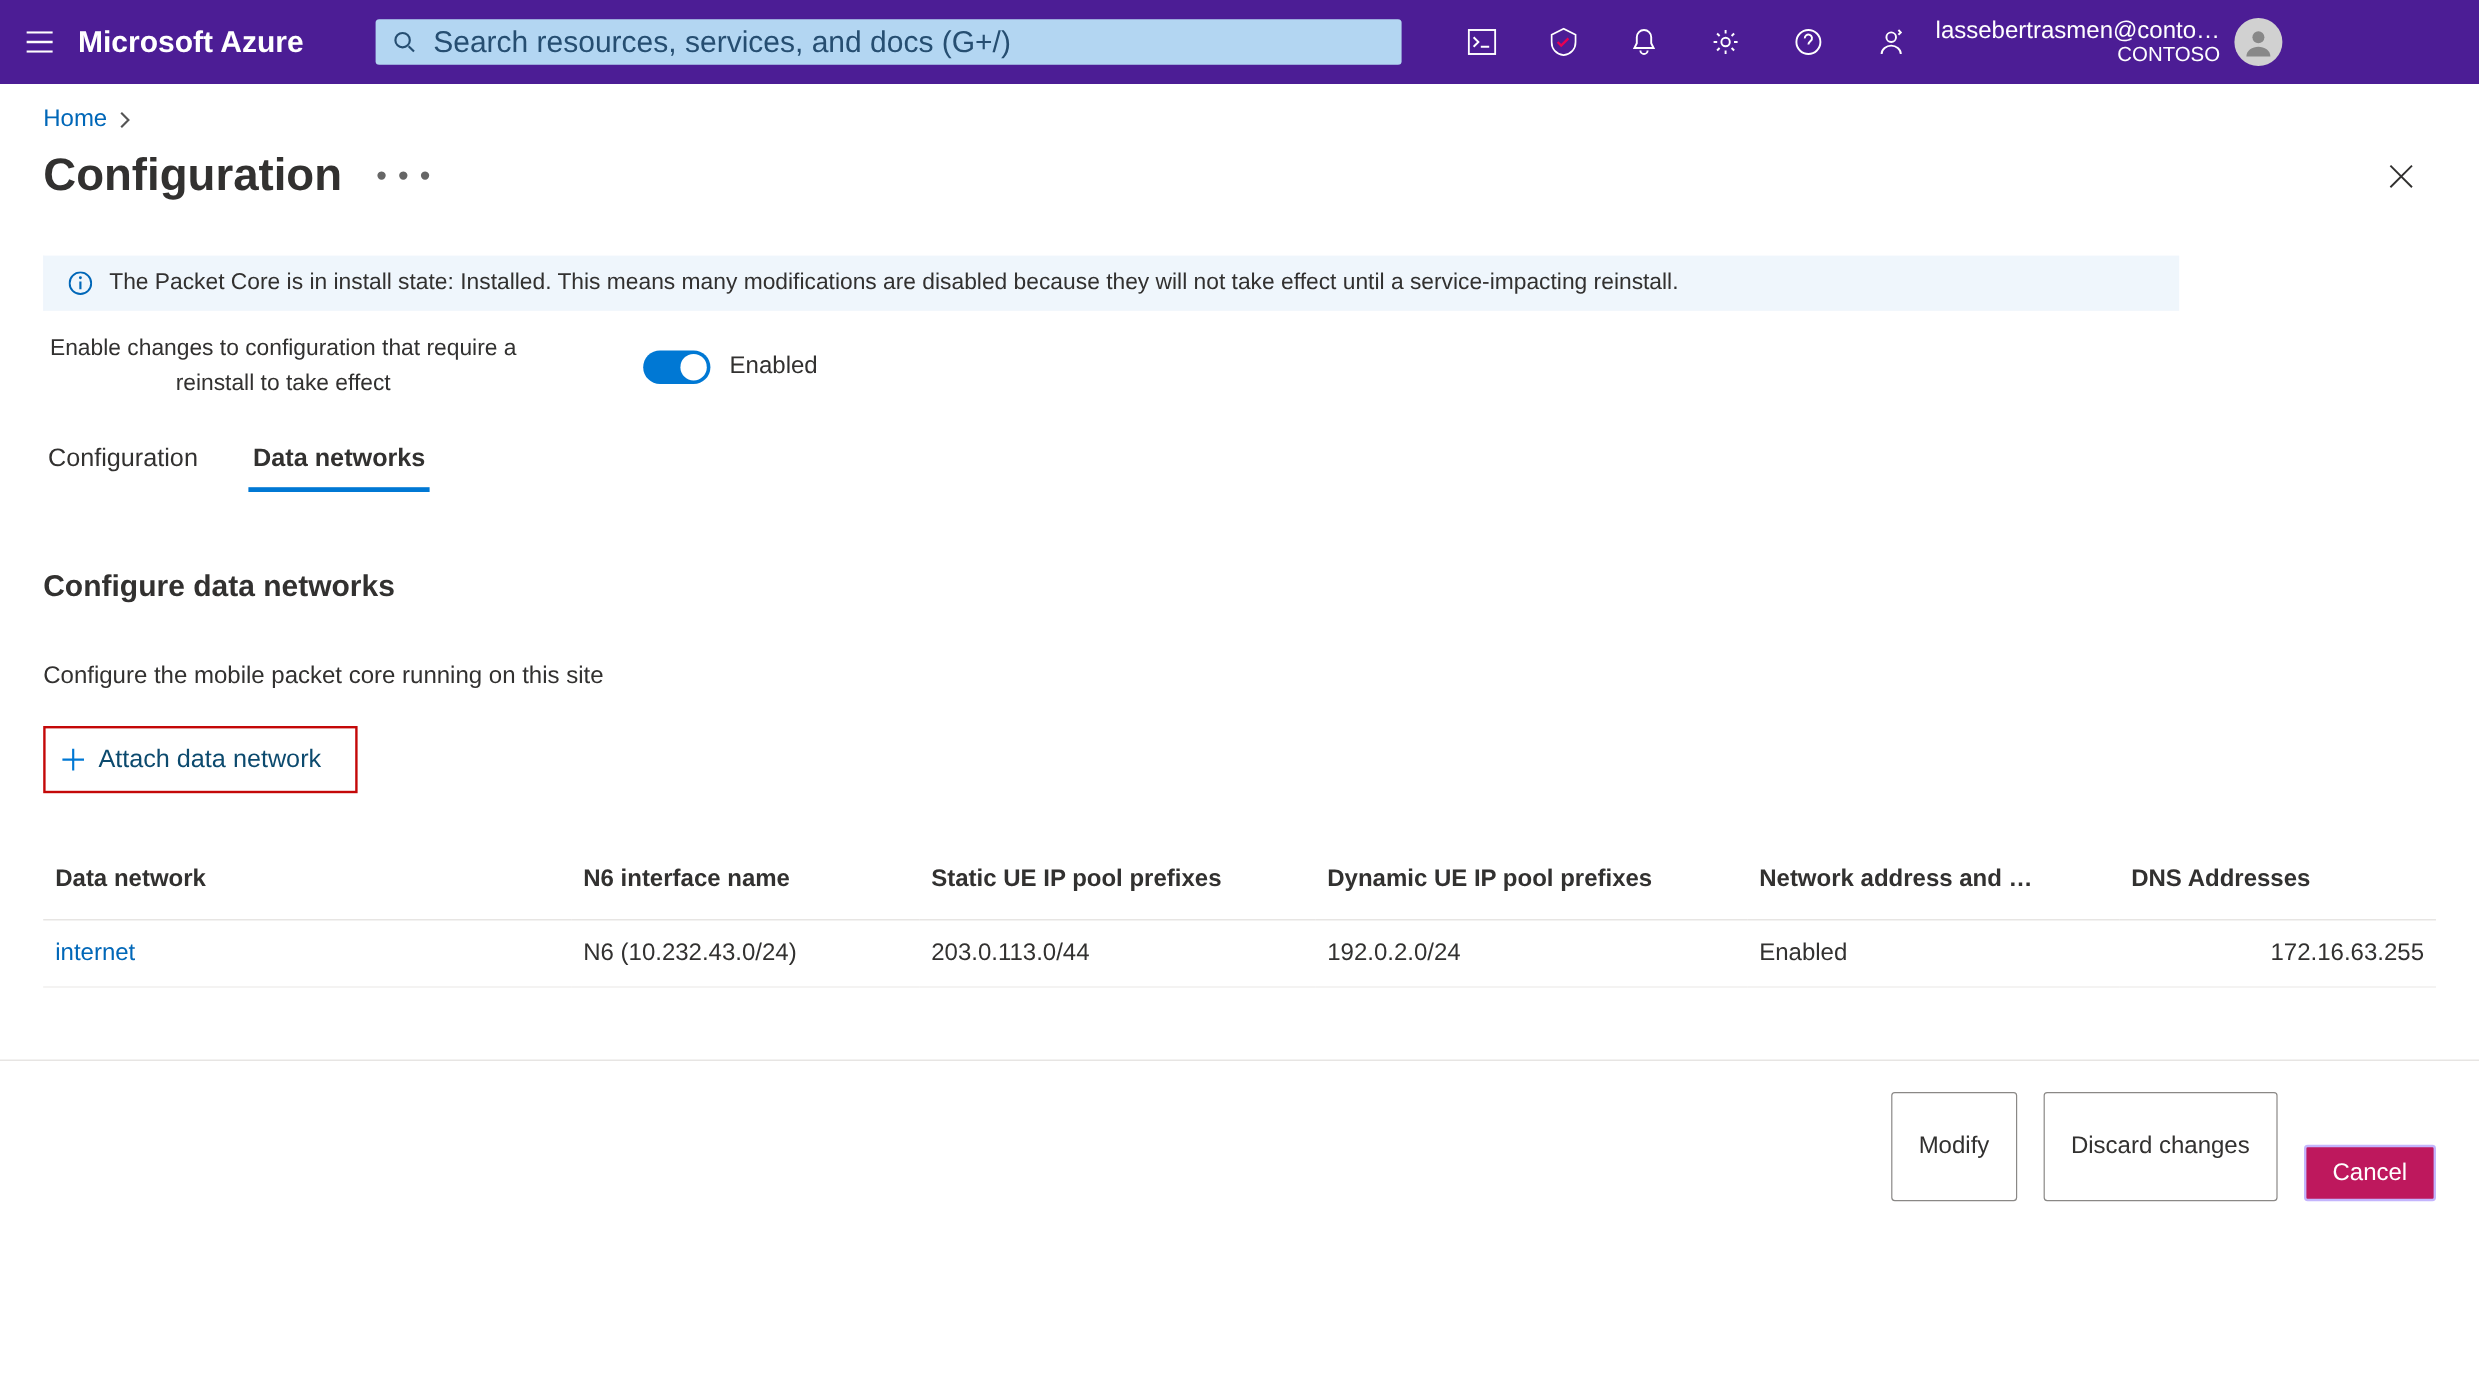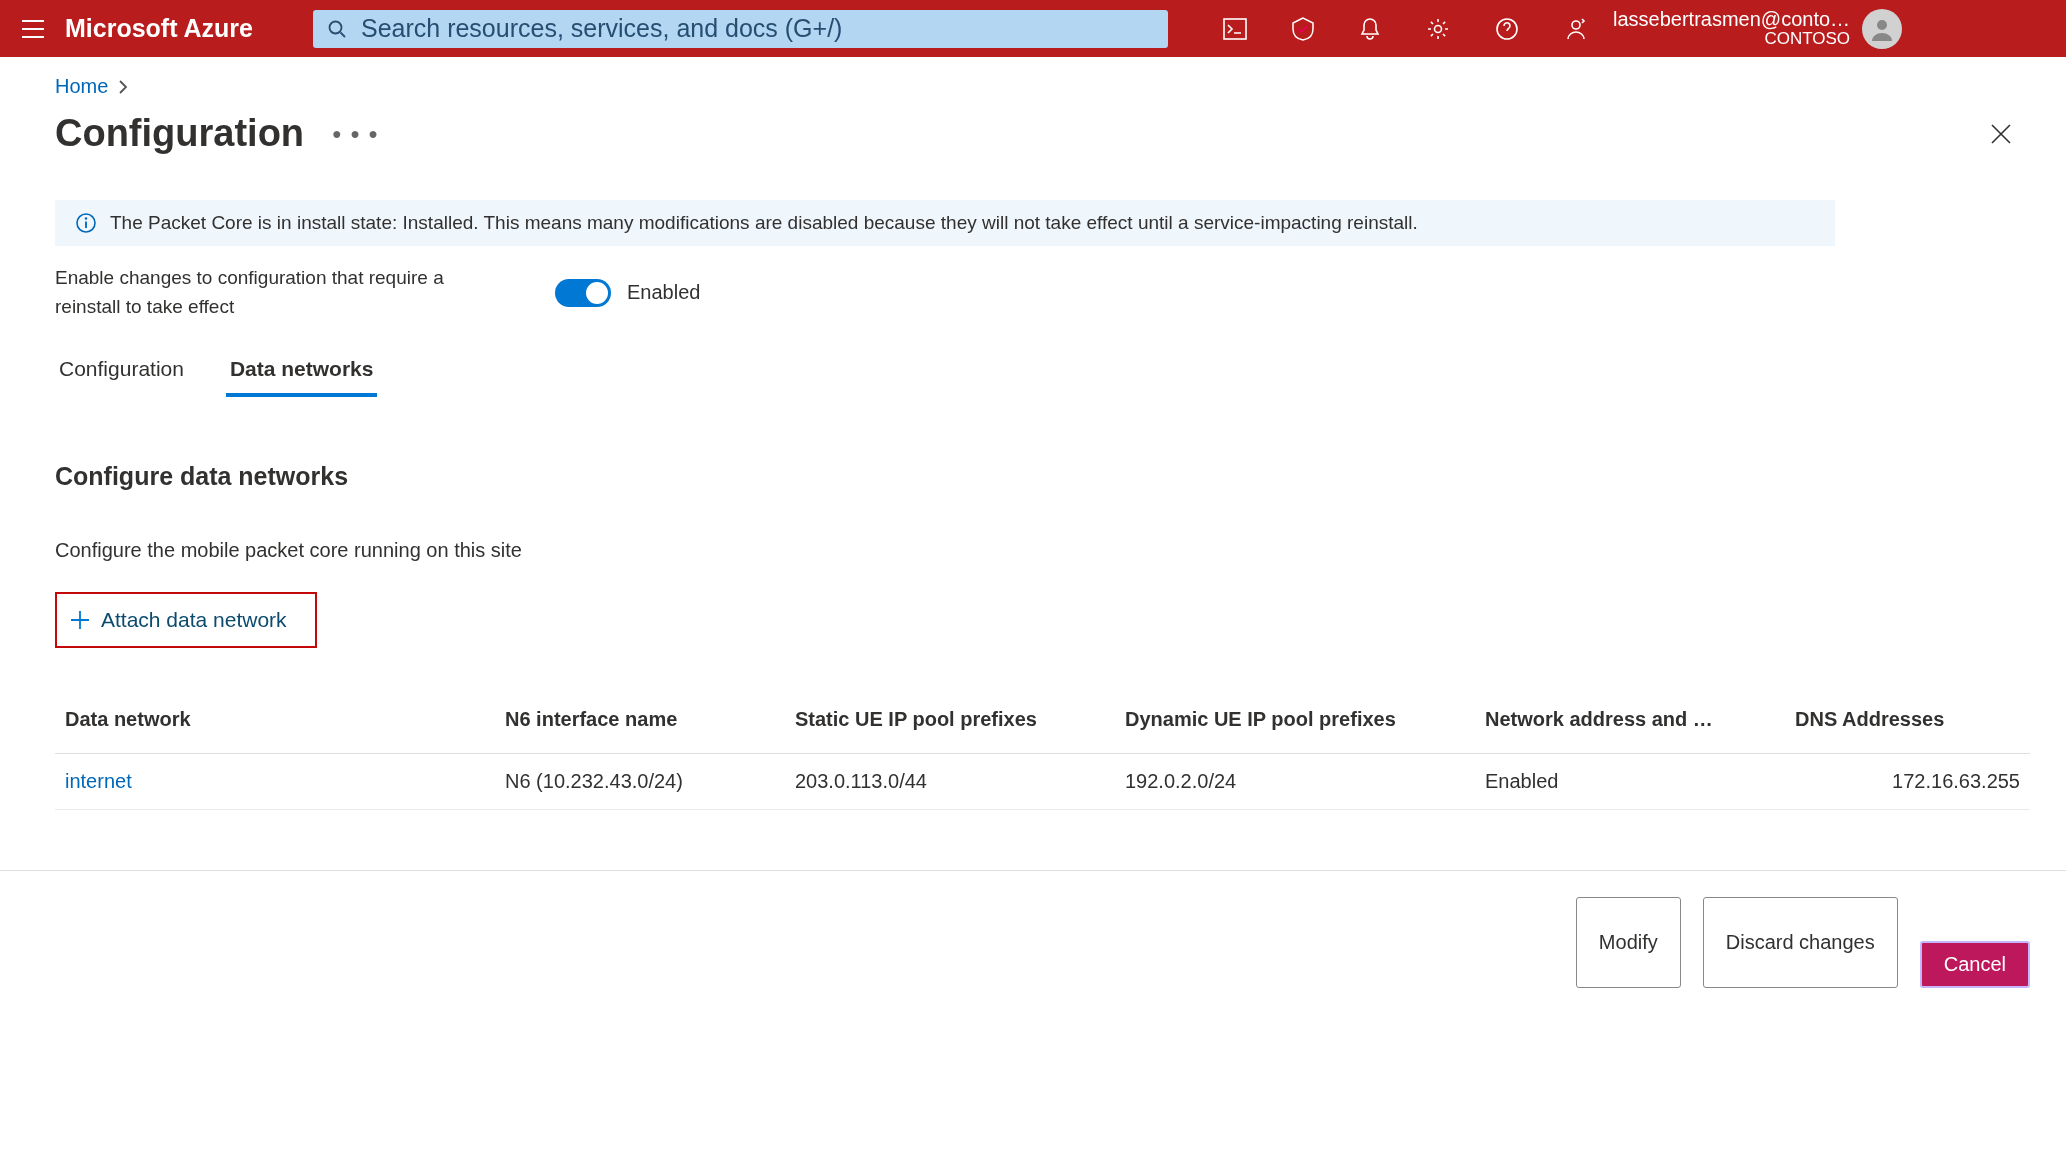--- a/index.html
+++ b/index.html
@@ -1,49 +1,49 @@
 <!DOCTYPE html>
 <html><head>
 <meta charset="utf-8">
 <style>
   * { box-sizing: border-box; margin: 0; padding: 0; }
   body { font-family: "Segoe UI", Arial, sans-serif; font-size: 19px; color: #323130; background: #fff; width: 2066px; }
   
   
-  .header { background: #b91c1c; height: 57px; display: flex; align-items: center; color: #fff; }
+  .header { background: #4c1d95; height: 70px; display: flex; align-items: center; color: #fff; }
   .menu-btn { width: 65px; display: flex; justify-content: center; align-items: center; cursor: pointer; }
   .brand { font-size: 25px; font-weight: 600; margin-right: 60px; }
   .search-box { flex: 1; max-width: 855px; background: #b3d6f2; border-radius: 3px; height: 38px; display: flex; align-items: center; padding: 0 15px; color: #264e71; }
   .search-box svg { margin-right: 15px; }
   .search-input { background: transparent; border: none; outline: none; font-size: 25px; color: #264e71; flex: 1; }
   .search-input::placeholder { color: #264e71; }
   .header-icons { display: flex; align-items: center; gap: 45px; margin-left: 55px; margin-right: 25px; }
   .header-icons > div { cursor: pointer; display:flex; align-items:center; justify-content:center; }
   .user-block { display: flex; align-items: center; gap: 12px; margin-right: 12px; }
   .user-text { text-align: right; font-size: 20px; line-height: 1.1; }
   .user-tenant { font-size: 17px; }
   .avatar { width: 40px; height: 40px; border-radius: 50%; background: #d1d1d1; display:flex; align-items:center; justify-content:center; }
 
   
-  .content { padding: 18px 36px 0 36px; margin-left: 19px; }
+  .content { padding: 18px 36px 0 36px; }
   .breadcrumb { display: flex; align-items: center; gap: 10px; font-size: 20px; margin-bottom: 14px; }
   .breadcrumb a { color: #0067b8; text-decoration: none; }
   .chevron-right { color: #555; }
   .title-row { display: flex; align-items: center; justify-content: space-between; margin-bottom: 45px; }
   .title-left { display: flex; align-items: center; gap: 28px; }
   .page-title { font-size: 38px; font-weight: 600; }
   .more-dots { color: #666; font-size: 16px; letter-spacing: 2px; cursor:pointer; }
   .close-btn { cursor: pointer; padding: 8px; margin-right: 10px; }
 
   
   .info-banner { width: 1780px; background: #eff6fc; border-left: 1px solid #eff6fc; padding: 12px 20px; display: flex; align-items: center; gap: 14px; font-size: 19px; color: #323130; margin-bottom: 18px; }
   .info-icon-circle { color: #0067b8; }
 
   
-  .enable-row { display: flex; align-items: center; gap: 100px; margin-bottom: 28px; }
+  .enable-row { display: flex; align-items: center; gap: 100px; margin-bottom: 28px; text-align: center; }
   .enable-text { font-size: 19px; max-width: 400px; line-height: 1.5; }
   .toggle-wrap { display:flex; align-items:center; gap:16px; }
   .toggle { width: 56px; height: 28px; background: #0078d4; border-radius: 14px; position: relative; cursor: pointer; }
   .toggle-knob { width: 22px; height: 22px; background: #fff; border-radius: 50%; position: absolute; right: 3px; top: 3px; }
   .toggle-label { font-size: 20px; }
 
   
   .tabs { display: flex; gap: 38px; border-bottom: none; margin-bottom: 65px; }
   .tab { font-size: 21px; padding: 8px 4px 12px 4px; cursor: pointer; color: #323130; }
   .tab.active { font-weight: 600; border-bottom: 4px solid #0078d4; }

